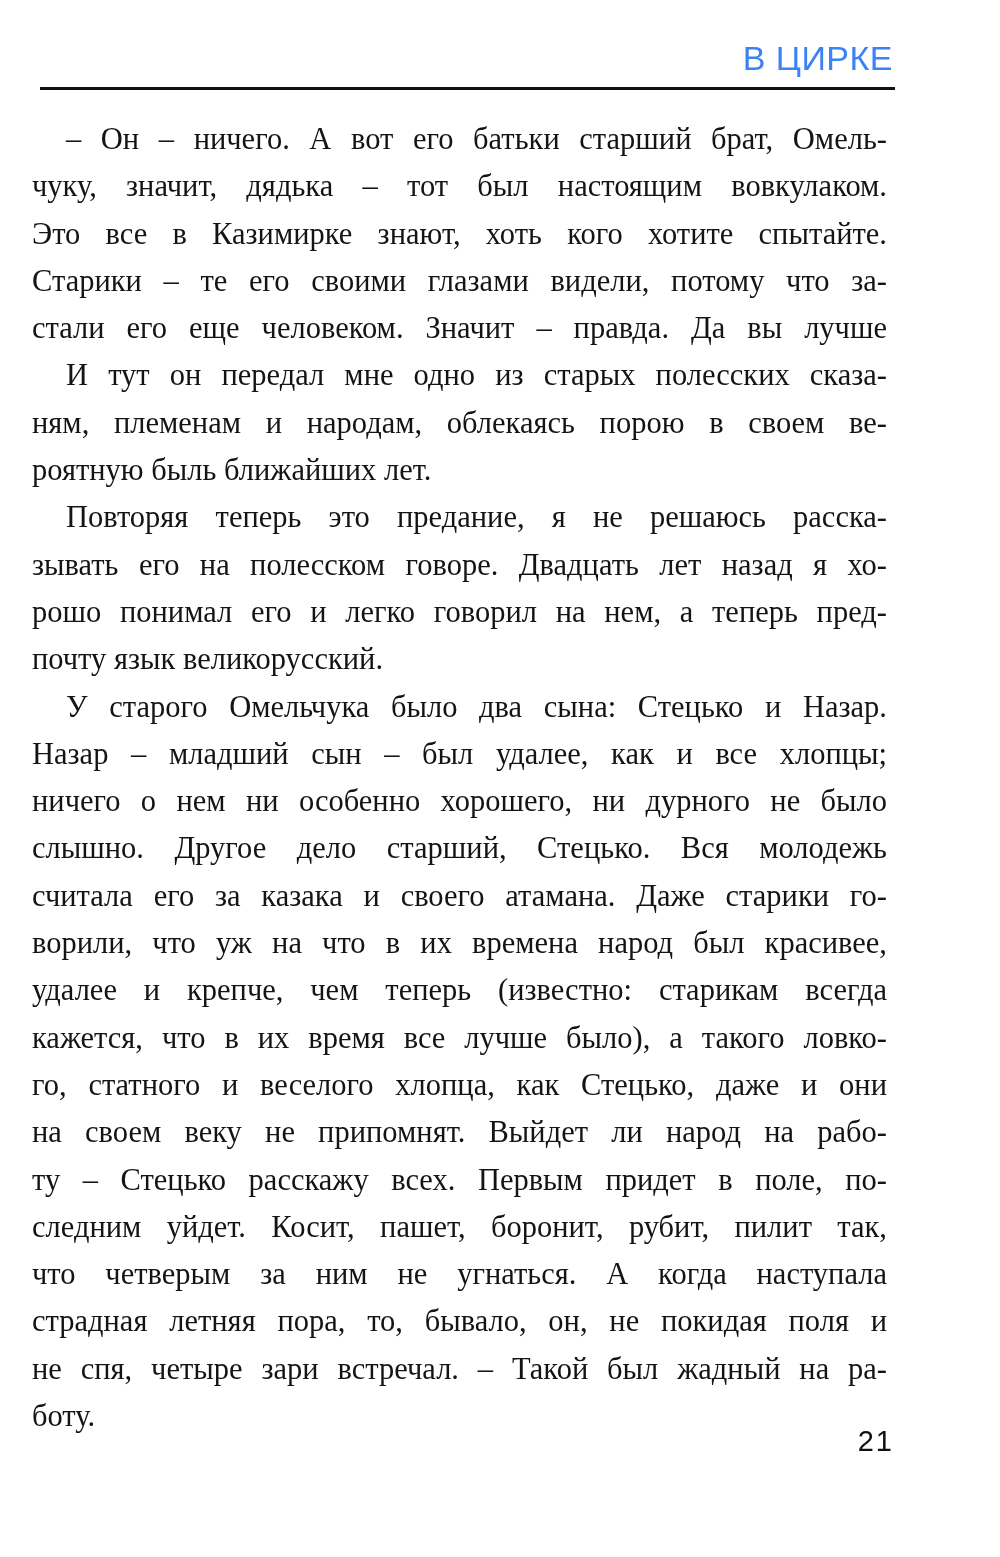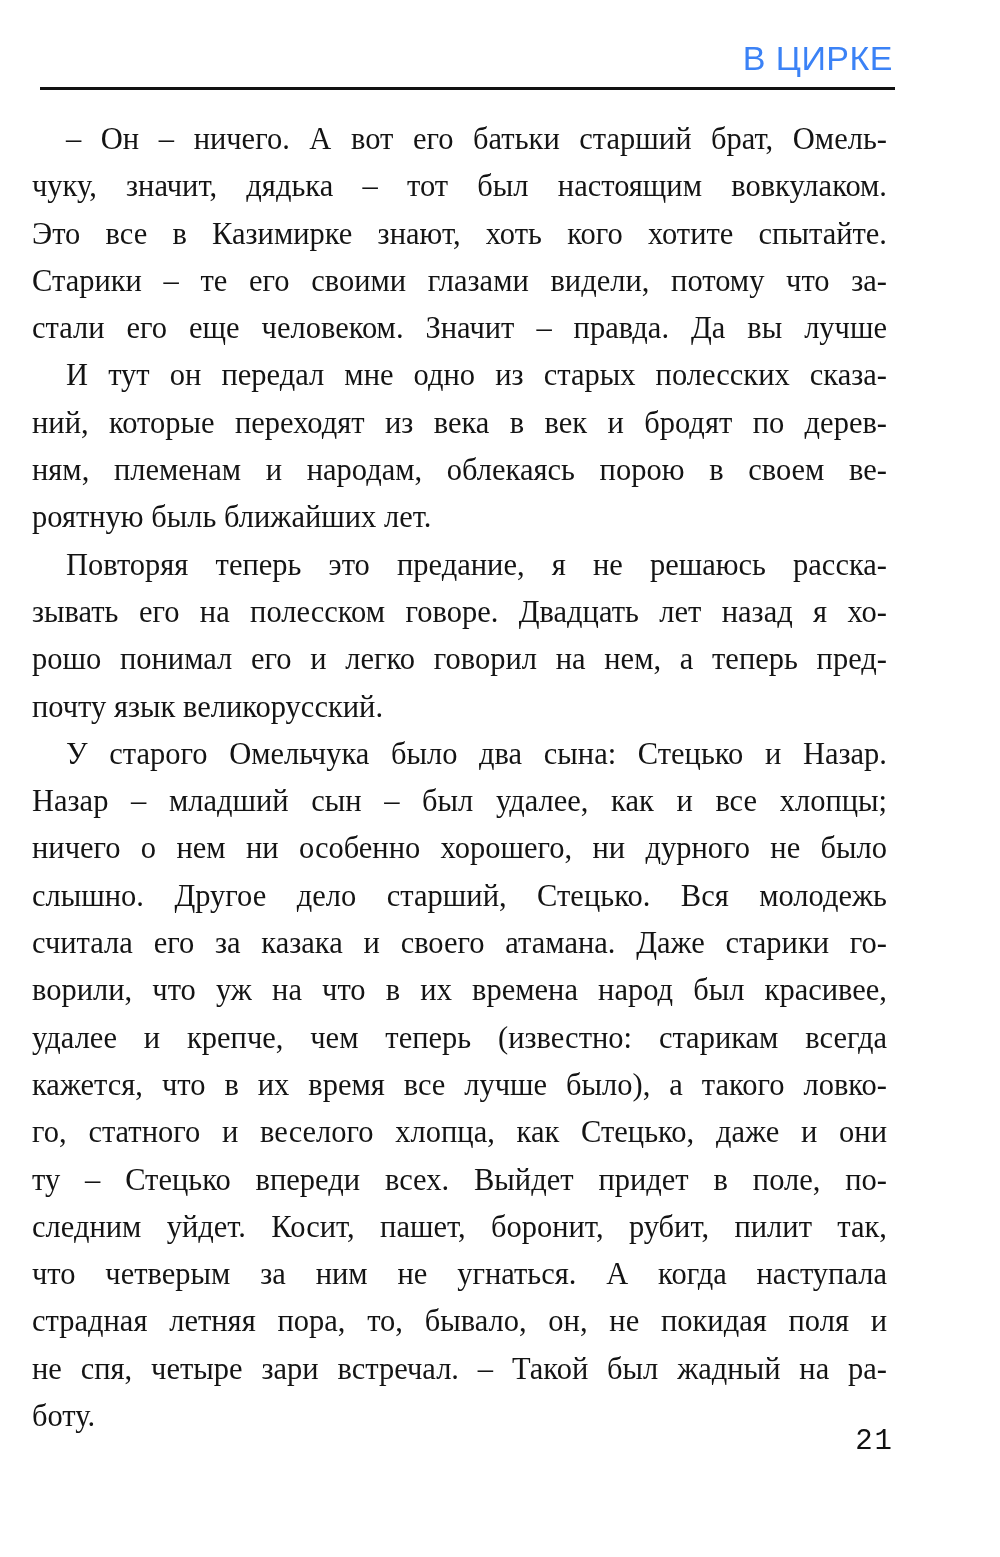--- a/index.html
+++ b/index.html
@@ -49,21 +49,21 @@
     text-align: justify;
     text-align-last: justify;
     overflow: hidden;
   }
   .line.indent { padding-left: 34px; }
   .line.last { text-align-last: left; }
   .page-number {
     position: absolute;
     top: 1425px;
     right: 106px;
-    font-family: Liberation Mono, monospace;
+    font-family: Liberation Sans, sans-serif;
     font-size: 29px;
     letter-spacing: 2px;
     color: #111;
     text-align: right;
   }
 </style>
 </head>
 <body>
 
 <div class="running-head">В ЦИРКЕ</div>
@@ -74,21 +74,20 @@
   <div>
     <span class="line indent">– Он – ничего. А вот его батьки старший брат, Омель-</span>
     <span class="line">чуку, значит, дядька – тот был настоящим вовкулаком.</span>
     <span class="line">Это все в Казимирке знают, хоть кого хотите спытайте.</span>
     <span class="line">Старики – те его своими глазами видели, потому что за-</span>
     <span class="line">стали его еще человеком. Значит – правда. Да вы лучше</span>
   </div>
 
   <div>
     <span class="line indent">И тут он передал мне одно из старых полесских сказа-</span>
-    <span class="line">ний, которые переходят из века в век и бродят по дерев-</span>
     <span class="line">ням, племенам и народам, облекаясь порою в своем ве-</span>
     <span class="line last">роятную быль ближайших лет.</span>
   </div>
 
   <div>
     <span class="line indent">Повторяя теперь это предание, я не решаюсь расска-</span>
     <span class="line">зывать его на полесском говоре. Двадцать лет назад я хо-</span>
     <span class="line">рошо понимал его и легко говорил на нем, а теперь пред-</span>
     <span class="line last">почту язык великорусский.</span>
   </div>
@@ -96,21 +95,22 @@
   <div>
     <span class="line indent">У старого Омельчука было два сына: Стецько и Назар.</span>
     <span class="line">Назар – младший сын – был удалее, как и все хлопцы;</span>
     <span class="line">ничего о нем ни особенно хорошего, ни дурного не было</span>
     <span class="line">слышно. Другое дело старший, Стецько. Вся молодежь</span>
     <span class="line">считала его за казака и своего атамана. Даже старики го-</span>
     <span class="line">ворили, что уж на что в их времена народ был красивее,</span>
     <span class="line">удалее и крепче, чем теперь (известно: старикам всегда</span>
     <span class="line">кажется, что в их время все лучше было), а такого ловко-</span>
     <span class="line">го, статного и веселого хлопца, как Стецько, даже и они</span>
-    <span class="line">ту – Стецько впереди всех. Выйдет придет в поле, по-</span>
+    <span class="line">на своем веку не припомнят. Выйдет ли народ на рабо-</span>
+    <span class="line">ту – Стецько расскажу всех. Первым придет в поле, по-</span>
     <span class="line">следним уйдет. Косит, пашет, боронит, рубит, пилит так,</span>
     <span class="line">что четверым за ним не угнаться. А когда наступала</span>
     <span class="line">страдная летняя пора, то, бывало, он, не покидая поля и</span>
     <span class="line">не спя, четыре зари встречал. – Такой был жадный на ра-</span>
     <span class="line last">боту.</span>
   </div>
 </div>
 
 <div class="page-number">21</div>
 

